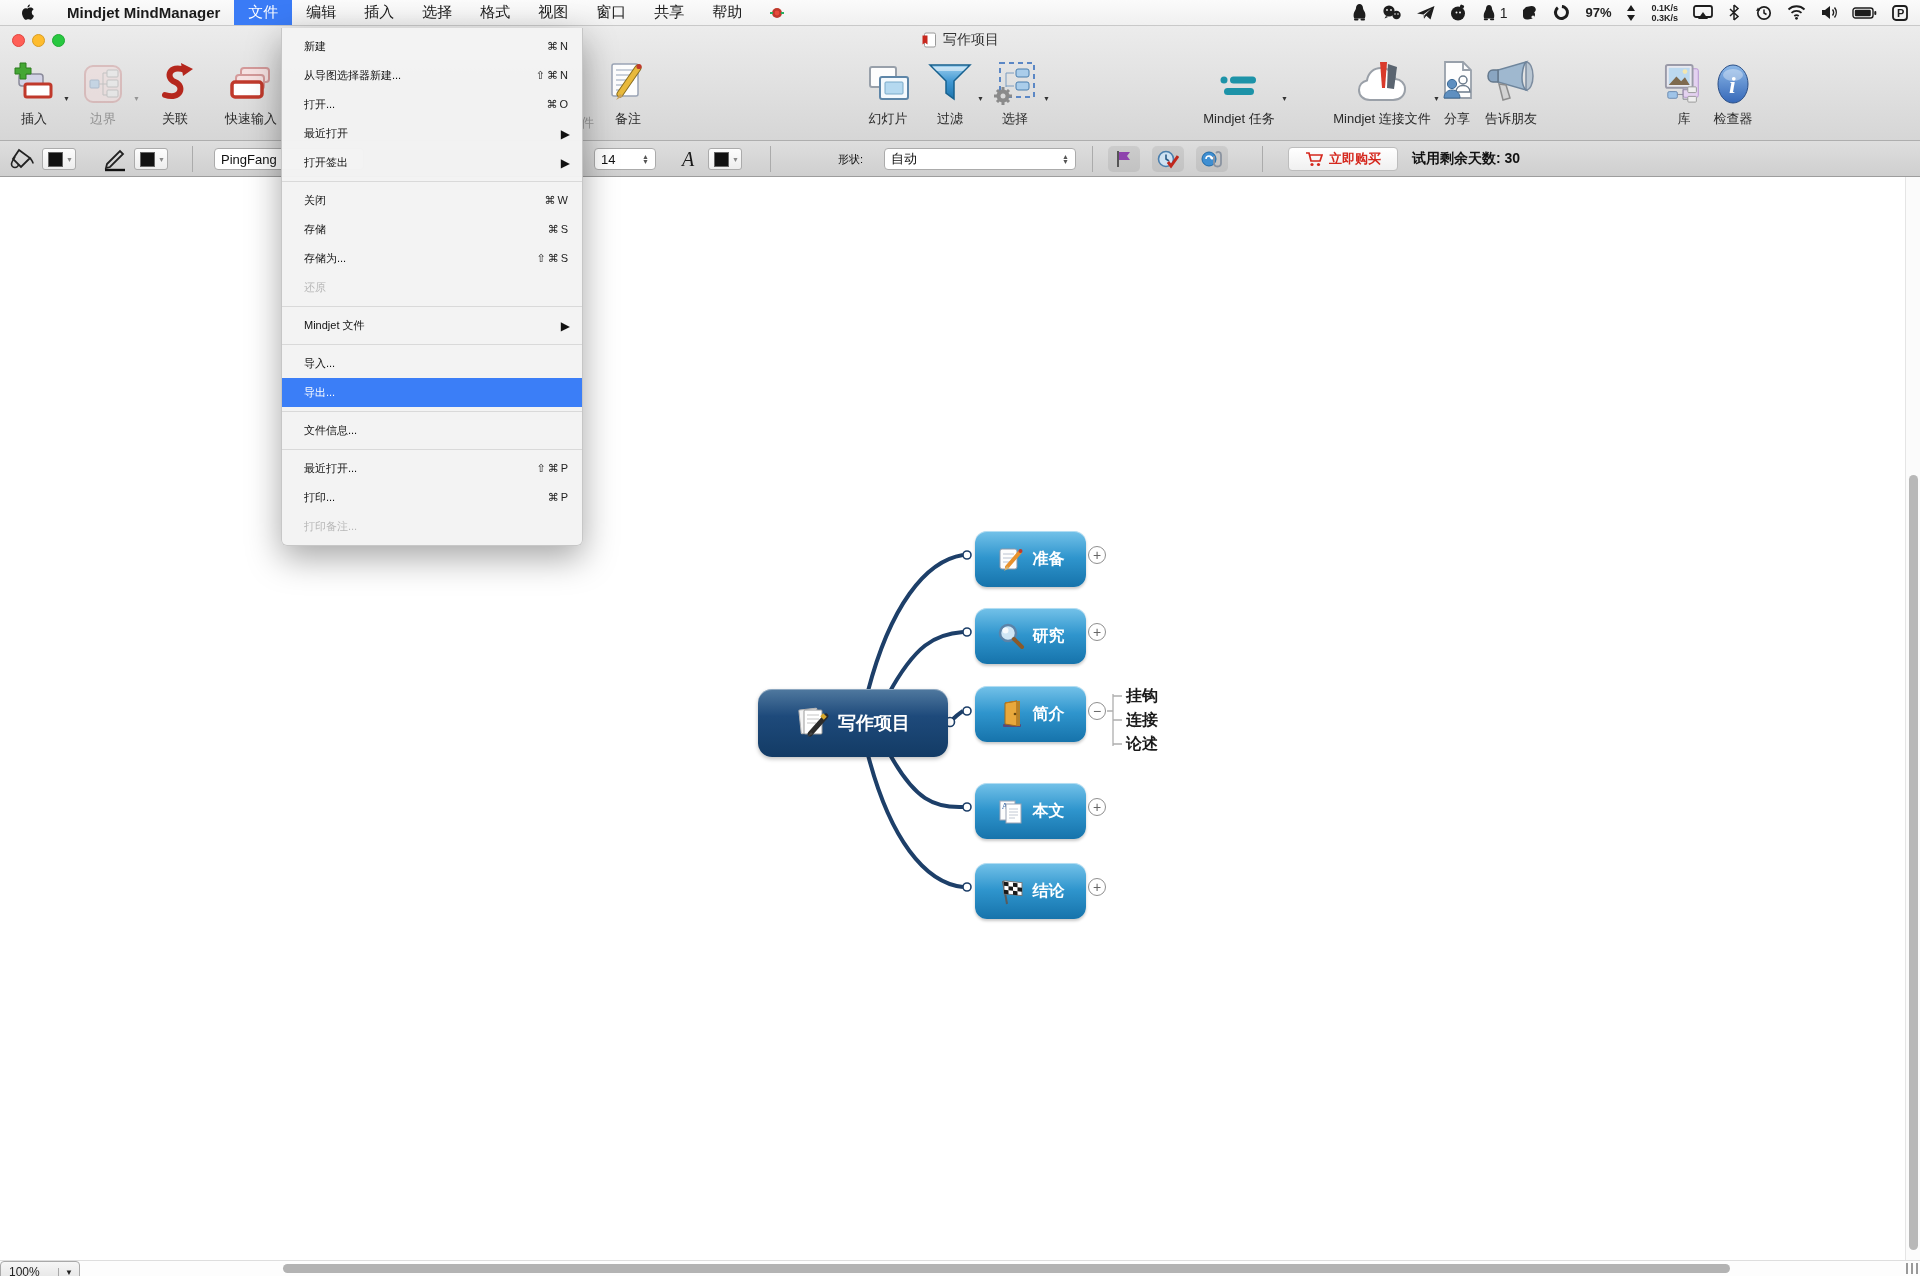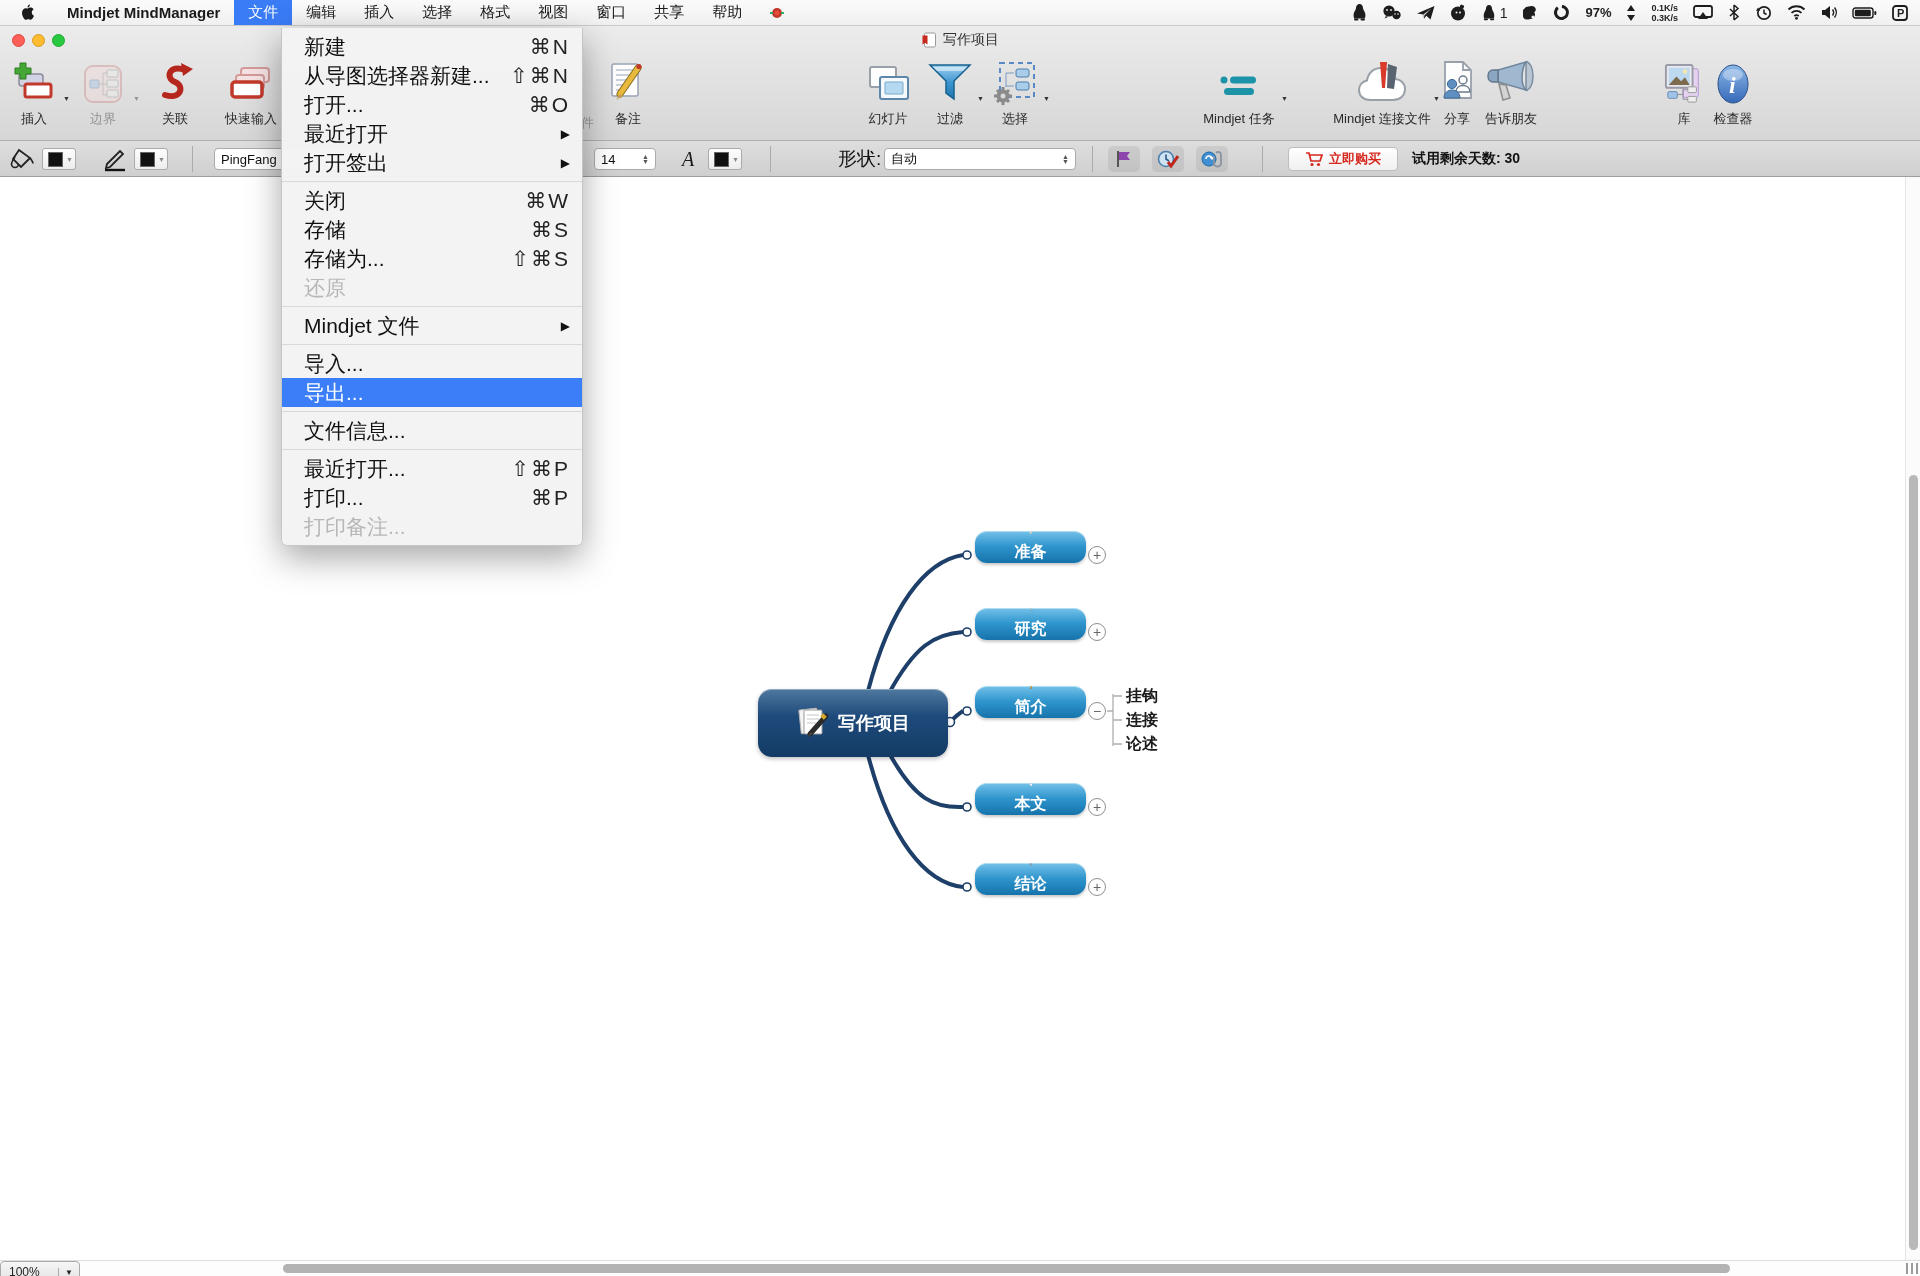--- a/index.html
+++ b/index.html
@@ -44,50 +44,50 @@
   .fb { position:absolute; top:0; height:36px; display:flex; align-items:center; }
   .fb-div { position:absolute; top:5px; width:1px; height:26px; background:#ababab; }
   .swatch { width:34px; height:22px; background:linear-gradient(#fdfdfd,#ededed); border:1px solid #ababab;
     border-radius:3px; display:flex; align-items:center; padding-left:5px; gap:3px; }
   .swatch .chip { width:15px; height:15px; background:#111; border:1px solid #666; }
   .swatch .chv { font-size:7px; color:#888; }
   .field { background:#fff; border:1px solid #ababab; border-radius:4px; height:22px;
     display:flex; align-items:center; padding:0 6px; font-size:13px; color:#111; }
   .stepper { justify-content:space-between; }
   .updn { display:flex; flex-direction:column; line-height:5px; font-size:7px; color:#555; margin-left:6px; }
-  .shape-lbl { font-size:19px; color:#111; }
+  .shape-lbl { font-size:11px; color:#111; }
   .sq-btn { width:32px; height:26px; border-radius:5px; background:rgba(0,0,0,.07);
     display:flex; align-items:center; justify-content:center; }
   #buy-btn { position:absolute; left:1288px; top:6px; width:110px; height:24px; border-radius:4px;
     background:linear-gradient(#ffffff,#f0f0f0); border:1px solid #bdbdbd; display:flex; align-items:center;
     justify-content:center; gap:6px; font-size:13px; font-weight:bold; color:#d5281e; }
   #trial { position:absolute; left:1412px; top:9px; font-size:14px; font-weight:bold; color:#111; }
 
   
   #filemenu { position:absolute; top:28px; left:281px; width:302px; z-index:100;
     background:rgba(243,243,243,.97); border:1px solid rgba(0,0,0,.18); border-top:none;
     border-radius:0 0 6px 6px; box-shadow:0 12px 34px rgba(0,0,0,.35); padding:4px 0; }
-  .mi { height:29px; display:flex; align-items:center; padding:0 12px 0 22px; font-size:21px; color:#111; }
+  .mi { height:29px; display:flex; align-items:center; padding:0 12px 0 22px; font-size:11px; color:#111; }
   .mi .sc { margin-left:auto; color:#222; letter-spacing:2px; }
   .mi.dis, .mi.dis .sc { color:#b7b7b7; }
   .mi.hl { background:#3b7ef7; color:#fff; }
   .mi.sub::after { content:"▶"; margin-left:auto; font-size:12px; color:#111; }
   .msep { height:1px; background:#d9d9d9; margin:4px 0; }
 
   
   #canvas { position:absolute; top:151px; left:0; width:1920px; height:1099px; background:#fff; }
   #links { position:absolute; top:0; left:0; }
   .topic { position:absolute; display:flex; align-items:center; justify-content:center; gap:8px;
     color:#fff; font-weight:bold; }
   #central-topic { left:758px; top:512px; width:190px; height:68px; border-radius:14px; font-size:18px;
     background:linear-gradient(180deg,#50799f 0%,#1e4a7b 40%,#133b65 100%);
     box-shadow:inset 0 1px 0 rgba(255,255,255,.35), 0 2px 4px rgba(0,0,0,.25); }
-  .branch { left:975px; width:111px; height:32px; border-radius:12px; font-size:16px;
+  .branch { left:975px; width:111px; height:56px; border-radius:12px; font-size:16px;
     background:linear-gradient(180deg,#74c2e9 0%,#2f95cd 48%,#1673ab 100%);
-    box-shadow:inset 0 1px 0 rgba(255,255,255,.45), 0 2px 3px rgba(0,0,0,.22);flex-direction:column; }
+    box-shadow:inset 0 1px 0 rgba(255,255,255,.45), 0 2px 3px rgba(0,0,0,.22); }
   .badge { position:absolute; left:1088px; width:18px; height:18px; border-radius:50%; background:#fff;
     border:1px solid #8f8f8f; color:#666; font-size:14px; line-height:16px; text-align:center; }
   .subtopic { position:absolute; left:1126px; height:20px; line-height:20px; font-size:16px;
     font-weight:bold; color:#1a1a1a; }
 
   
   #hscroll { position:absolute; left:0; bottom:0; width:1920px; height:16px; background:#fdfdfd;
     border-top:1px solid #dedede; }
   #hthumb { position:absolute; left:283px; top:3px; width:1447px; height:9px; background:#b3b3b3; border-radius:5px; }
   #vscroll { position:absolute; right:0; top:0; width:15px; height:1083px; background:#fbfbfb;

